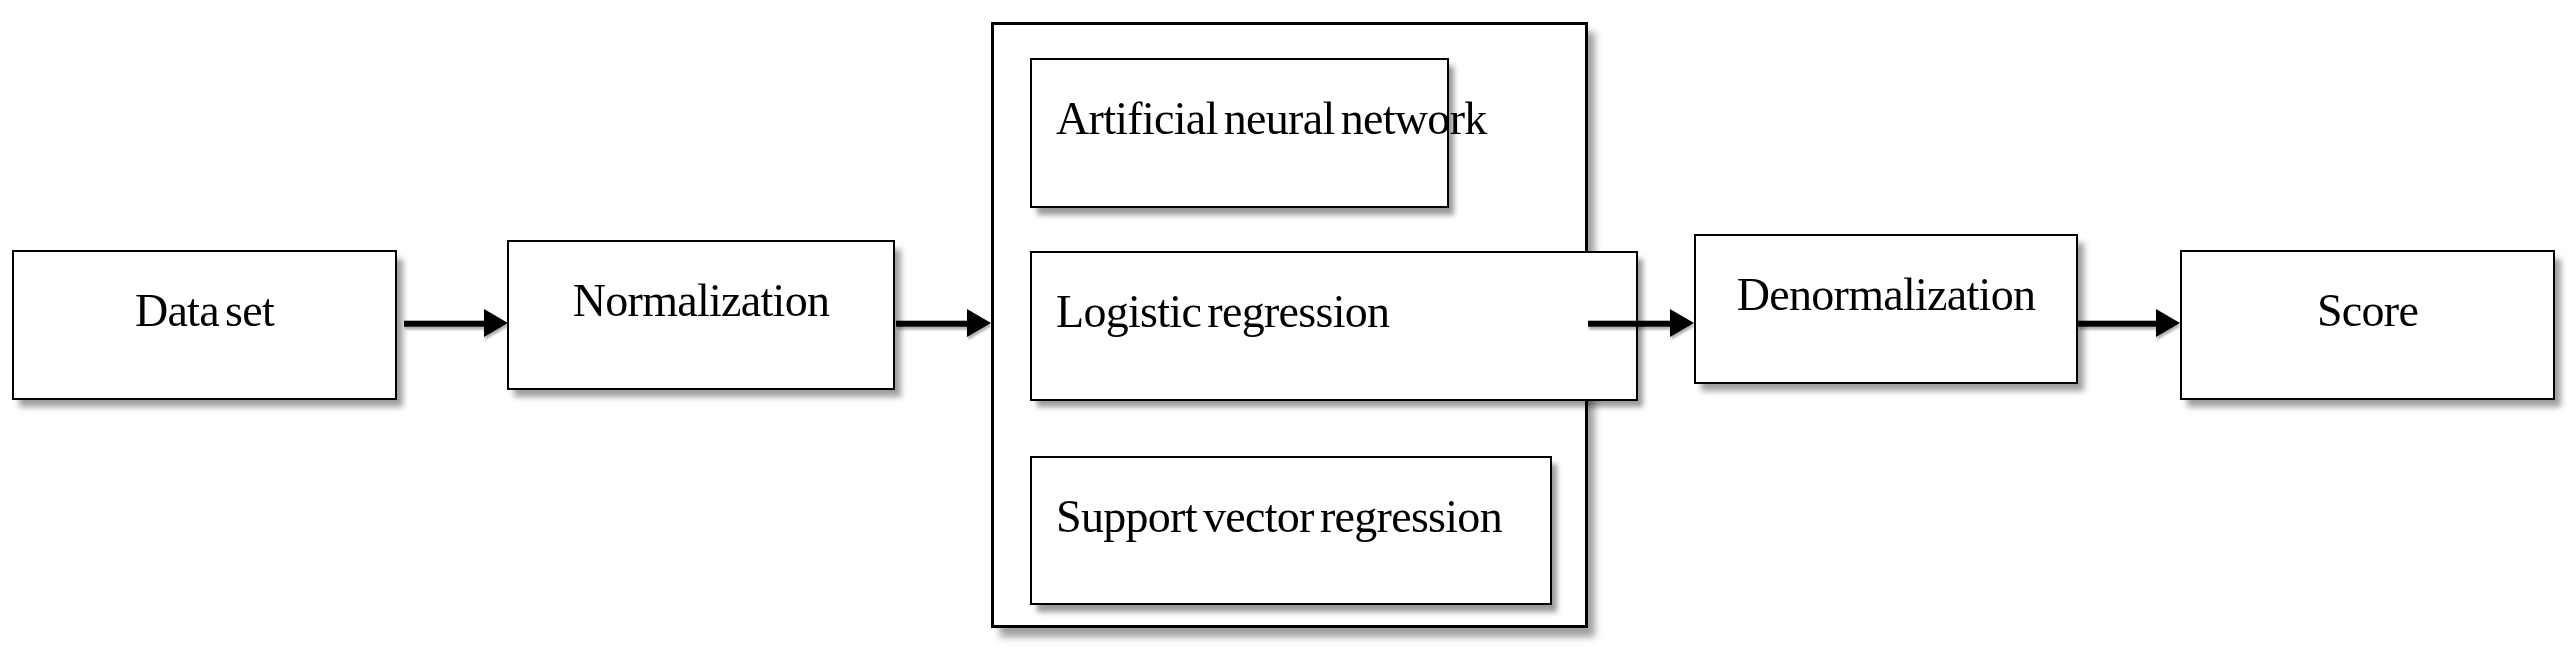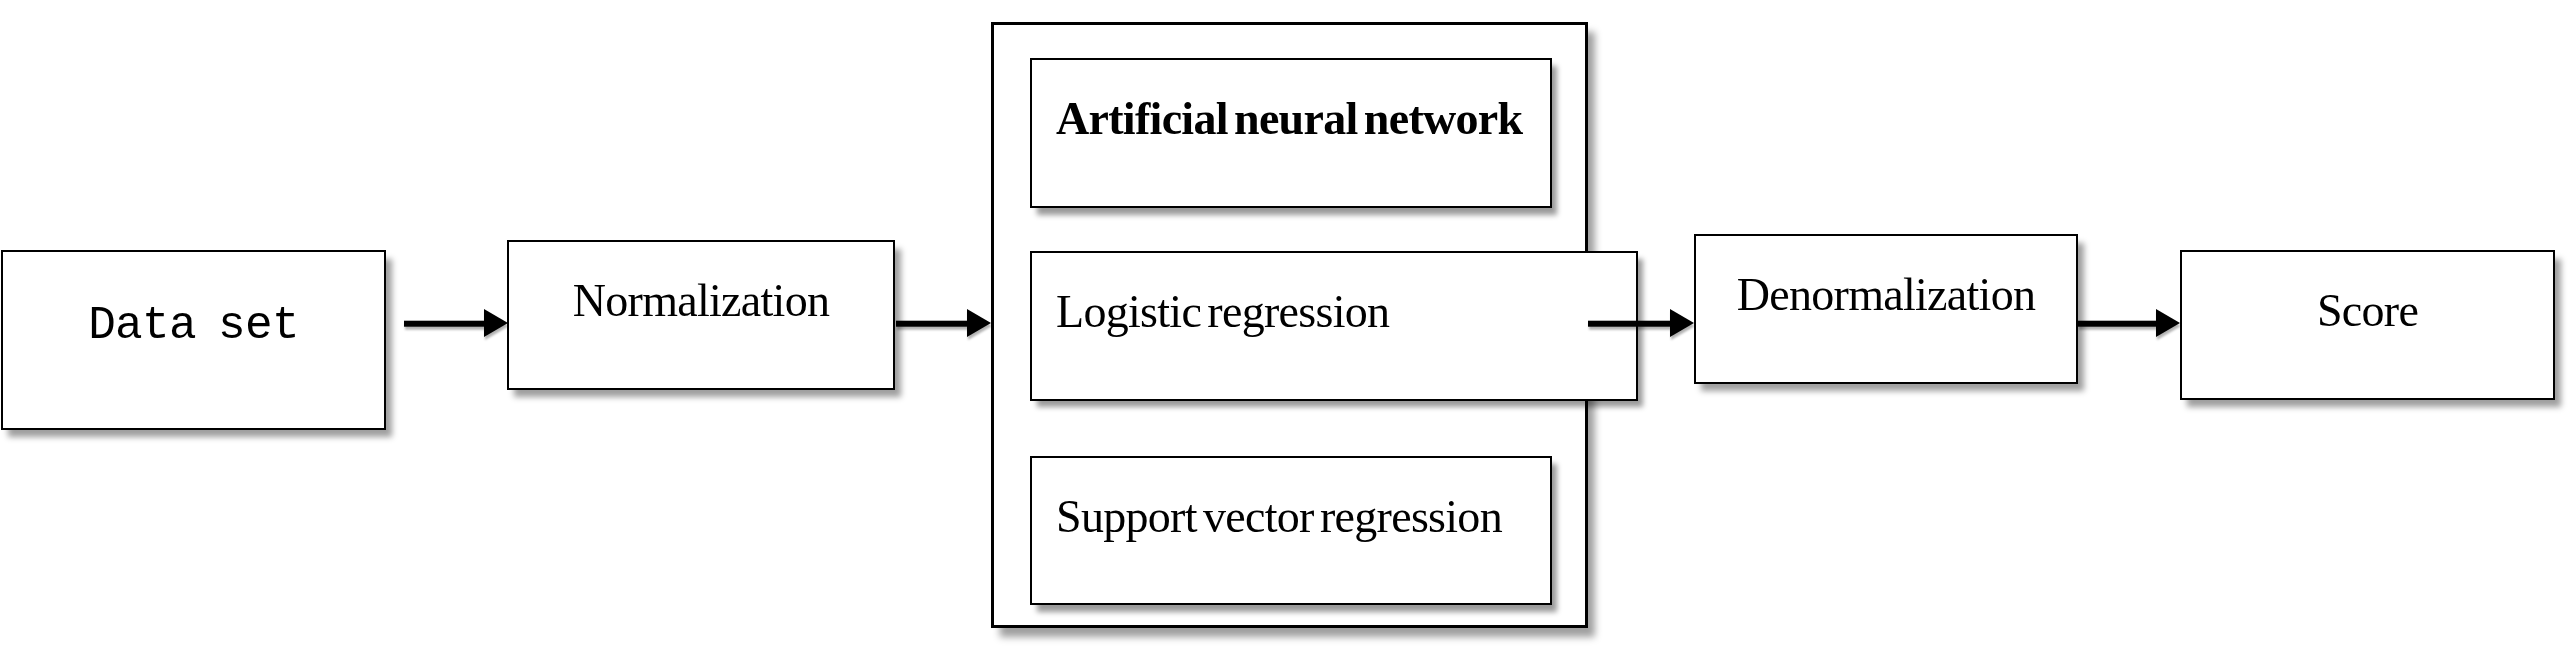--- a/index.html
+++ b/index.html
@@ -73,41 +73,41 @@
     border-left: 24px solid #000000;
     border-top: 14.5px solid transparent;
     border-bottom: 14.5px solid transparent;
   }
 </style>
 </head>
 <body>
 
 <div class="canvas">
 
-  <div class="node" style="left:1px; top:250px; width:385px; height:180px;font-family:Liberation Mono, monospace;">
+  <div class="node" style="left:12px; top:250px; width:385px; height:150px;">
     <span>Data set</span>
   </div>
 
   <div class="arrow" style="left:404px; top:309px; width:104px;">
     <div class="shaft"></div>
     <div class="head"></div>
   </div>
 
   <div class="node" style="left:507px; top:240px; width:388px; height:150px;">
     <span>Normalization</span>
   </div>
 
   <div class="arrow" style="left:896px; top:309px; width:95px;">
     <div class="shaft"></div>
     <div class="head"></div>
   </div>
 
   <div class="group-box" style="left:991px; top:22px; width:597px; height:606px;">
 
-    <div class="node left-align" style="left:36px; top:33px; width:522px; height:150px;font-weight:bold;">
+    <div class="node left-align" style="left:36px; top:33px; width:419px; height:150px;">
       <span>Artificial neural network</span>
     </div>
 
     <div class="node left-align" style="left:36px; top:226px; width:608px; height:150px;">
       <span>Logistic regression</span>
     </div>
 
     <div class="node left-align" style="left:36px; top:414px; width:522px; height:149px;margin-top:17px;">
       <span>Support vector regression</span>
     </div>

